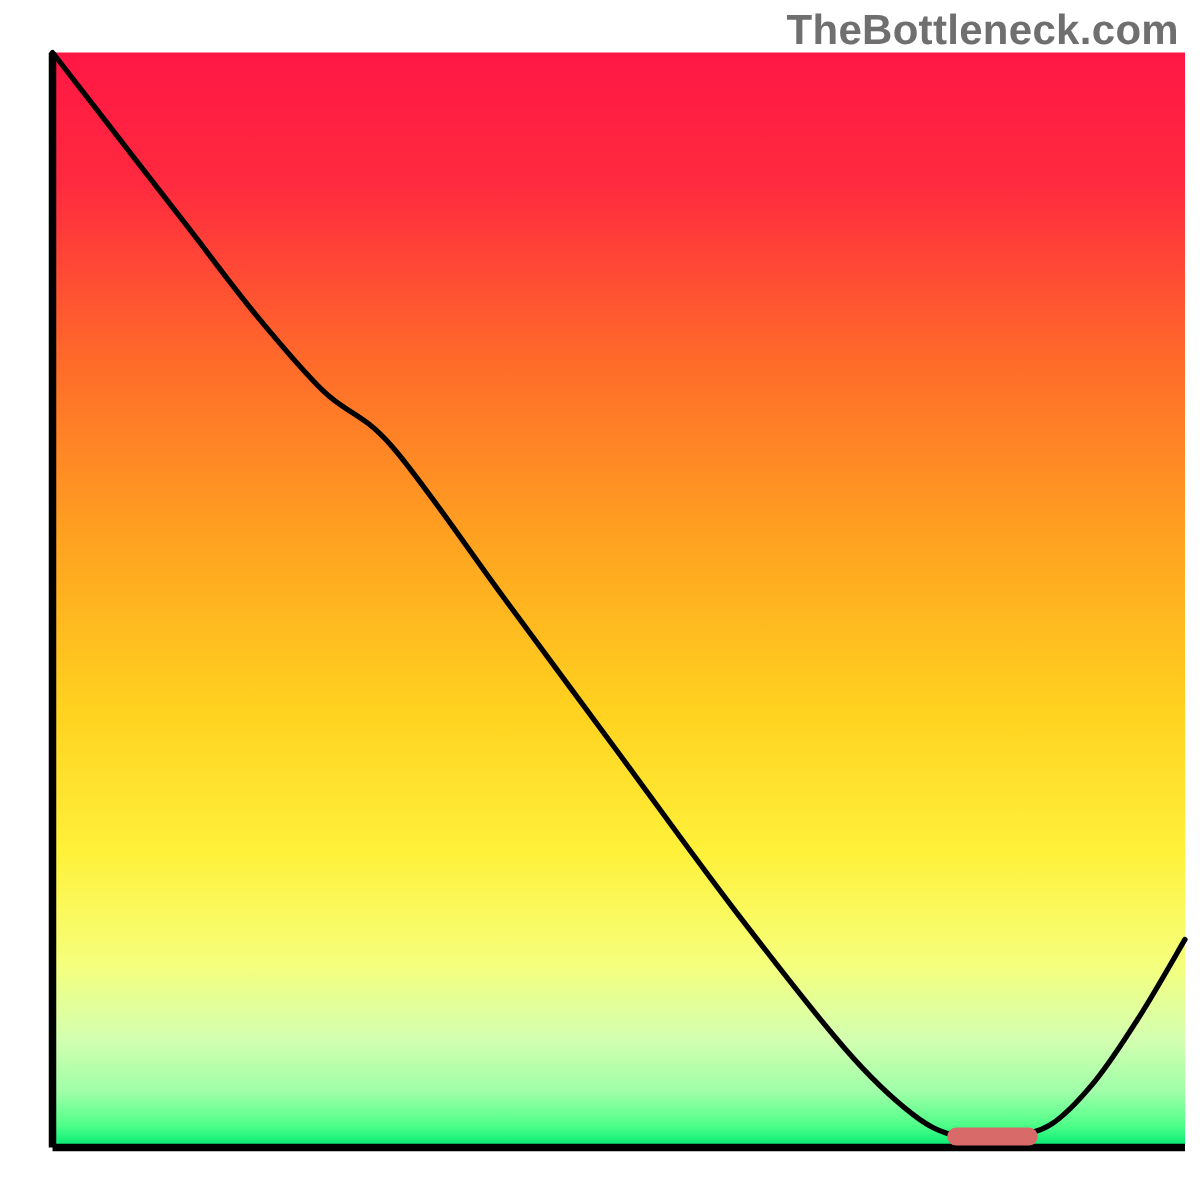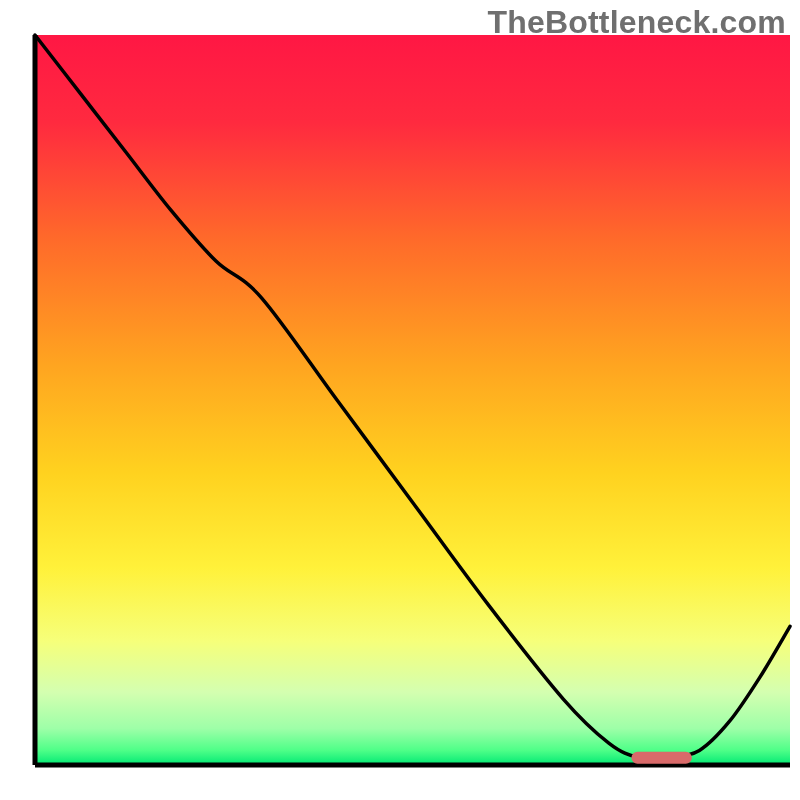--- a/index.html
+++ b/index.html
@@ -13,21 +13,21 @@
   }
   .container {
     position: relative;
     width: 800px;
     height: 800px;
   }
   .watermark {
     position: absolute;
     top: 4px;
     right: 14px;
-    font-size: 32px;
+    font-size: 28px;
     font-weight: 600;
     color: #6f6f6f;
     letter-spacing: 0.2px;
     user-select: none;
   }
   svg {
     display: block;
   }
 </style>
 </head>

